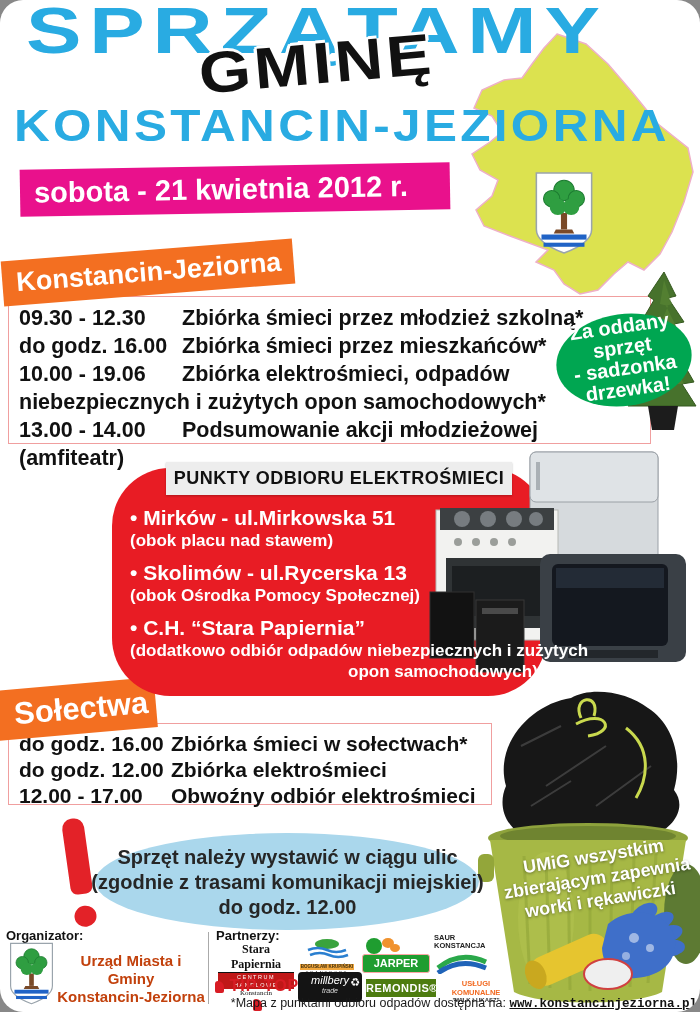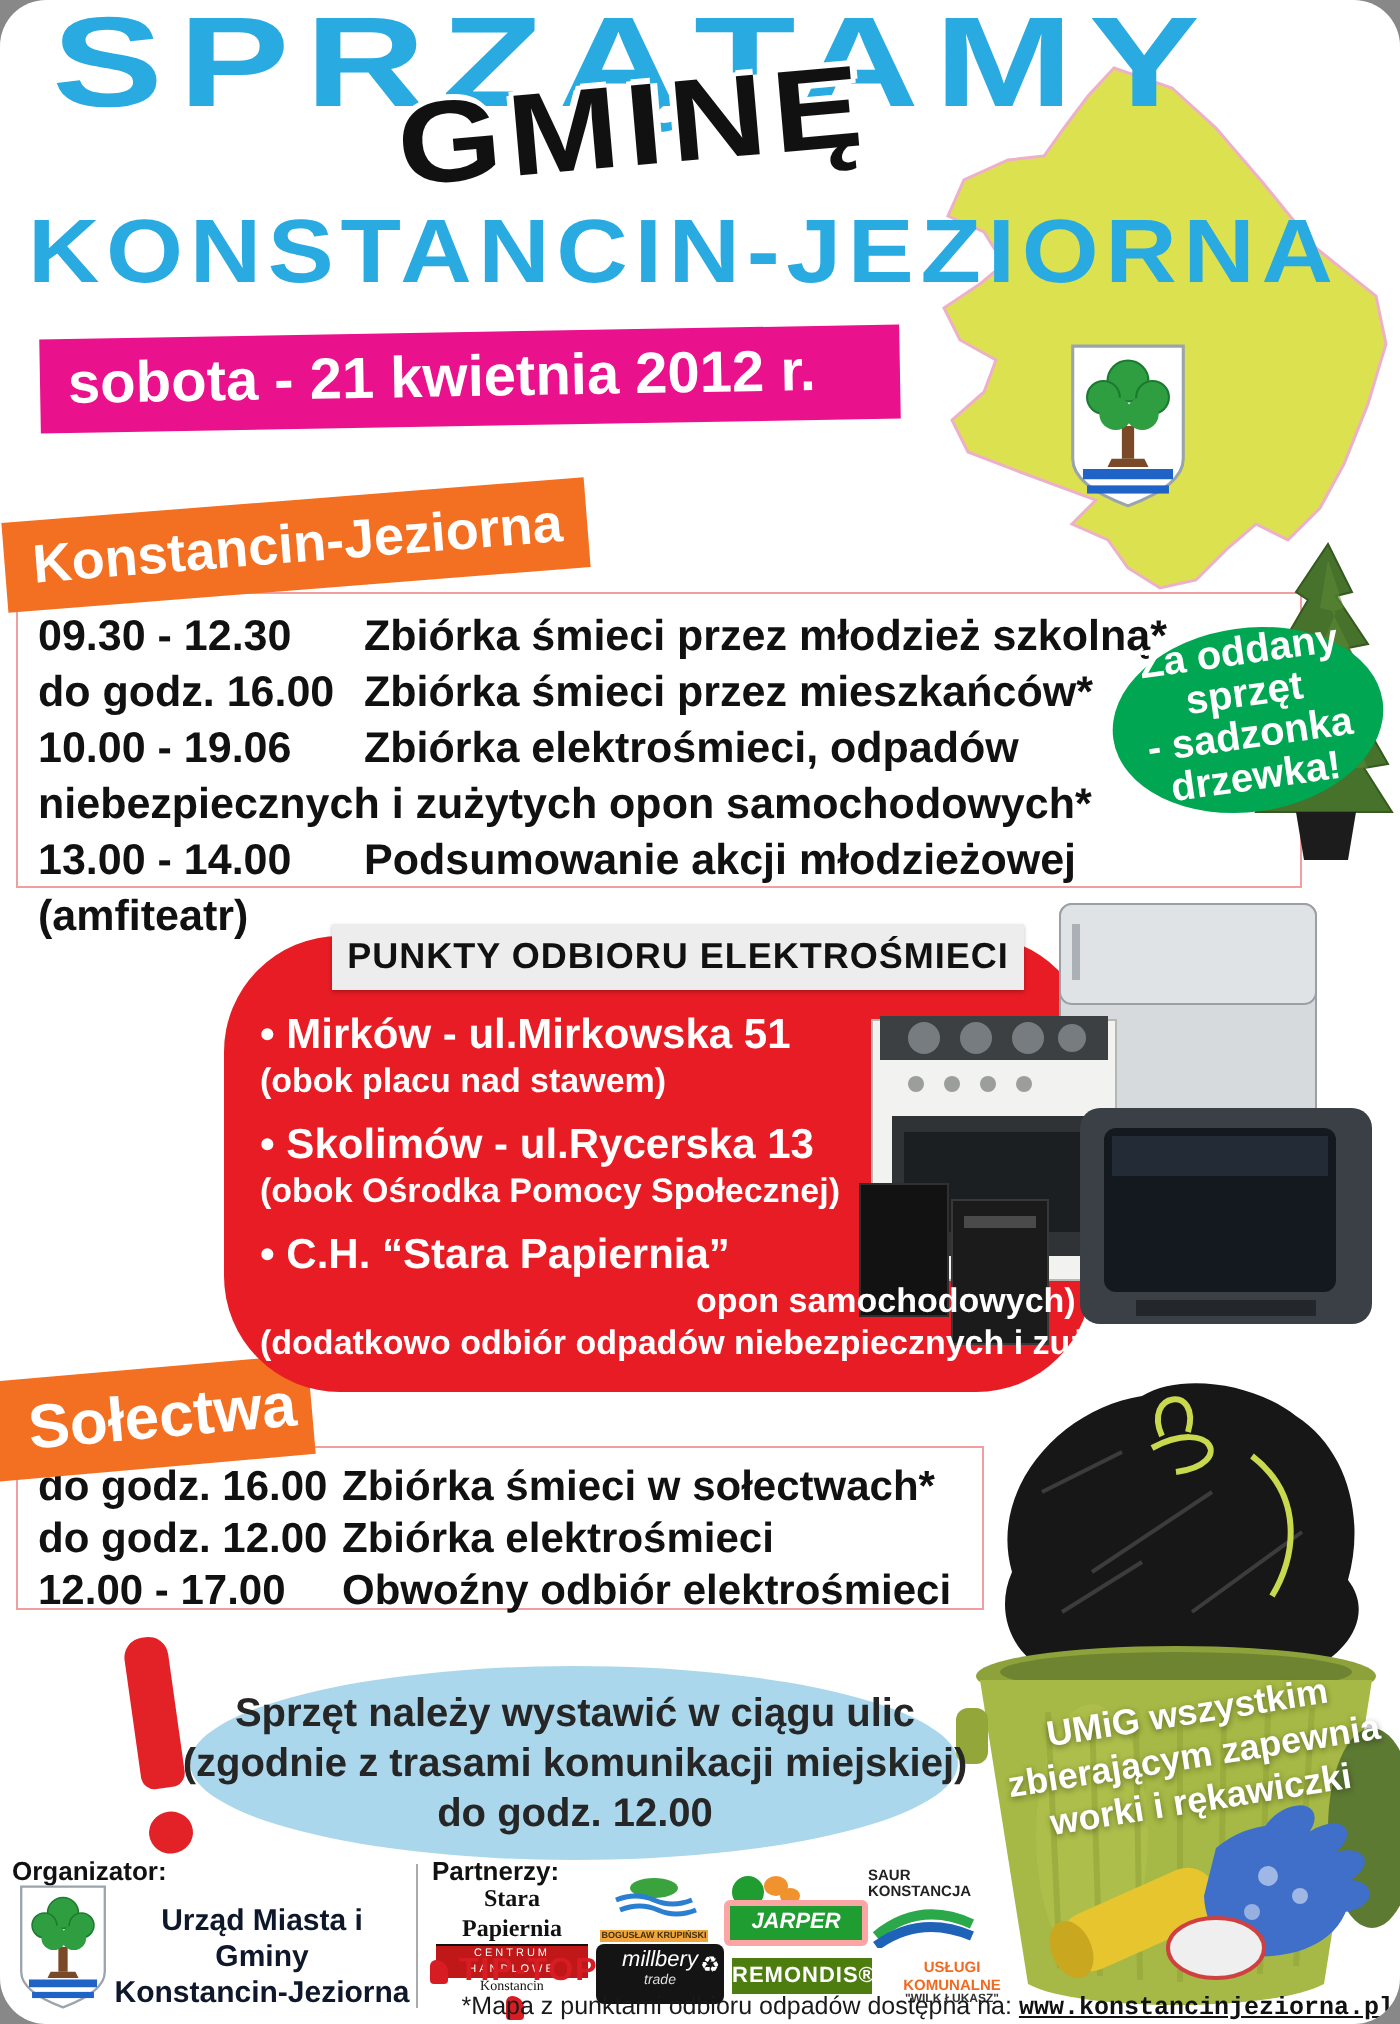--- a/index.html
+++ b/index.html
@@ -58,34 +58,34 @@
              border-radius:10px 10px 7px 7px;}
   .excl .dot{position:absolute;left:5px;top:88px;width:22px;height:21px;background:#e32228;border-radius:50%;}
 
   .bin-text{left:497px;top:845px;width:200px;text-align:center;color:#fff;font-weight:bold;
             font-size:18px;line-height:22px;transform:rotate(-9deg);z-index:6;
             text-shadow:0 1px 3px rgba(0,0,0,.4);}
 
   
   .f-label{font-size:13px;font-weight:bold;color:#111;z-index:5;}
   .org-name{left:56px;top:952px;width:150px;text-align:center;font-size:15px;font-weight:bold;
-            color:#0f172a;line-height:18px;z-index:5;}
+            color:#c2410c;line-height:18px;z-index:5;}
   .f-div{left:208px;top:932px;width:1px;height:72px;background:#aaa;z-index:5;}
   .logo{z-index:5;}
   .lg-sp{left:218px;top:942px;width:76px;text-align:center;font-family:"Liberation Serif",serif;color:#111;}
   .lg-sp .nm{font-size:12px;font-weight:bold;border-bottom:1px solid #111;}
   .lg-sp .bar{background:#c01818;color:#fff;font-size:5.5px;letter-spacing:1.5px;line-height:8px;
               font-family:"Liberation Sans",sans-serif;}
   .lg-sp .kn{font-size:7px;}
   .lg-kr{left:300px;top:938px;width:54px;text-align:center;}
   .lg-kr .bn{background:#f0a63c;color:#403010;font-size:4.5px;font-weight:bold;line-height:6px;}
   .lg-kr .tr{font-size:4px;letter-spacing:2px;color:#333;}
   .lg-ja{left:362px;top:938px;width:66px;height:35px;}
-  .lg-ja .bx{position:absolute;left:0;bottom:0;width:66px;height:17px;background:#1f9d30;border:3px solid #fca5a5;
-             border-radius:3px;color:#fff;font-size:11px;font-weight:bold;font-style:italic;text-align:center;line-height:16px;}
+  .lg-ja .bx{position:absolute;left:0;bottom:0;width:66px;height:17px;background:#1f9d30;border:1px solid #fca5a5;
+             border-radius:3px;color:#fff;font-size:11px;font-weight:bold;text-align:center;line-height:16px;}
   .lg-sa{left:434px;top:934px;width:60px;text-align:left;}
   .lg-sa .nm{font-size:7.5px;font-weight:bold;color:#222;line-height:8px;white-space:pre-line;}
   .lg-tt{left:214px;top:977px;width:86px;color:#d81c24;font-size:16px;font-weight:bold;
          text-align:center;letter-spacing:1px;}
   .lg-tt .th{display:inline-block;width:9px;height:12px;background:#d81c24;border-radius:3px 6px 2px 2px;vertical-align:middle;}
   .lg-mb{left:298px;top:972px;width:64px;height:30px;background:#141414;border-radius:4px;color:#fff;
          text-align:center;}
   .lg-mb .nm{font-size:11px;font-style:italic;line-height:16px;}
   .lg-mb .tr{font-size:7px;font-style:italic;line-height:6px;color:#ddd;}
   .lg-mb .rc{position:absolute;right:2px;top:4px;font-size:11px;color:#fff;}
@@ -161,22 +161,22 @@
 drzewka!</div>
 
   <div class="abs redbox"></div>
   <div class="abs rb-band">PUNKTY ODBIORU ELEKTROŚMIECI</div>
   <div class="abs rb-text">
     <div class="nm">• Mirków - ul.Mirkowska 51</div>
     <div class="nt">(obok placu nad stawem)</div>
     <div class="nm gap">• Skolimów - ul.Rycerska 13</div>
     <div class="nt">(obok Ośrodka Pomocy Społecznej)</div>
     <div class="nm gap">• C.H. “Stara Papiernia”</div>
+    <div class="nt wide">(dodatkowo odbiór odpadów niebezpiecznych i zużytych</div>
     <div class="nt right">opon samochodowych)</div>
-    <div class="nt wide">(dodatkowo odbiór odpadów niebezpiecznych i zużytych</div>
   </div>
 
   <svg class="abs" style="left:418px;top:442px;z-index:5;" width="270" height="268" viewBox="0 0 270 268">
 
     <rect x="112" y="10" width="128" height="122" rx="6" fill="#d6dadd" stroke="#9aa0a6"></rect>
     <rect x="112" y="10" width="128" height="50" rx="6" fill="#dfe3e6" stroke="#9aa0a6"></rect>
     <rect x="118" y="20" width="4" height="28" fill="#aab0b5"></rect>
     <rect x="118" y="68" width="4" height="44" fill="#aab0b5"></rect>
 
     <rect x="18" y="68" width="122" height="130" fill="#f2f2f0" stroke="#b6b8b4"></rect>

